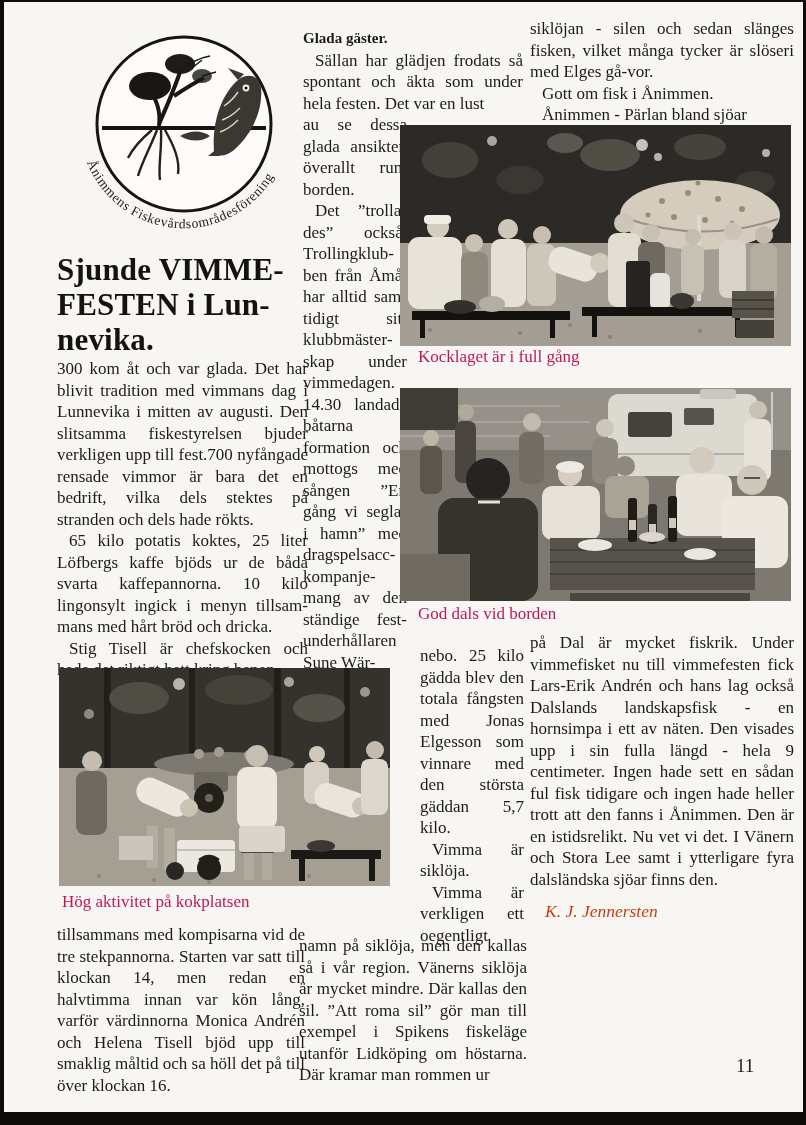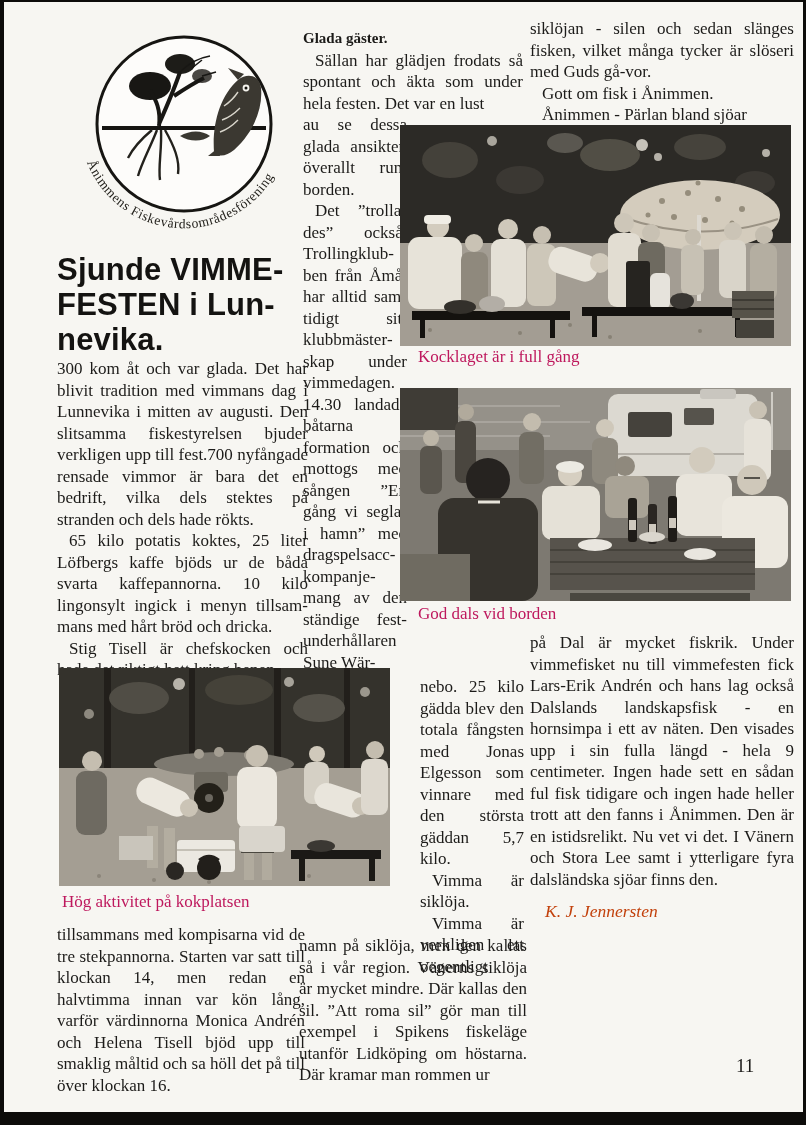--- a/index.html
+++ b/index.html
@@ -6,21 +6,21 @@
   .scan{
     position:relative;width:806px;height:1125px;background:#f7f6f2;
     font-family:"Liberation Serif",serif;color:#1c1b19;overflow:hidden;
   }
   .abs{position:absolute;}
   .edge{background:#0d0c0a;}
   .body-text{font-size:17px;line-height:21.5px;text-align:justify;}
   .body-text p{margin:0;}
   .body-text p.ind{text-indent:12px;}
   .headline{
-    font-family:Liberation Sans, sans-serif;font-weight:bold;
+    font-family:Liberation Serif, serif;font-weight:bold;
     font-size:31px;line-height:35px;letter-spacing:.2px;
     white-space:pre-line;color:#141311;
   }
   .subhead{font-weight:bold;font-size:15px;margin:0 0 1px 0;}
   .caption{font-size:17px;color:#be185d;}
   .signature{font-style:italic;font-size:17.5px;color:#c2410c;}
   .pagenum{font-size:19px;}
   .photo{background:#8d887f;box-shadow:0 0 0 1px #b9b4aa inset;}
   .photo svg{display:block;}
 </style>
@@ -79,32 +79,32 @@
   <div class="abs body-text" style="left:303px;top:28px;width:220px;">
     <p class="subhead">Glada gäster.</p>
     <p class="ind">Sällan har glädjen frodats så spontant och äkta som under hela festen. Det var en lust</p>
   </div>
 
   <div class="abs body-text" style="left:303px;top:114px;width:104px;">
     <p>au se dessa glada ansik­ten överallt runt borden.</p>
     <p class="ind">Det ”trolla­des” också. Trolling­klub­ben från Åmål har alltid sam­tidigt sitt klubb­mäster­skap under vimme­dagen. 14.30 lan­dade båtarna i formation och mottogs med sången ”En gång vi seglar i hamn” med drag­spels­acc­kompanje­mang av den ständige fest­under­hålla­ren Sune Wär-</p>
   </div>
 
-  <div class="abs body-text" style="left:420px;top:645px;width:104px;margin-top:31px;">
+  <div class="abs body-text" style="left:420px;top:645px;width:104px;">
     <p>nebo. 25 kilo gädda blev den totala fångsten med Jonas Elges­son som vinnare med den största gäddan 5,7 kilo.</p>
     <p class="ind">Vimma är siklöja.</p>
     <p class="ind">Vimma är verkligen ett oegentligt</p>
   </div>
 
   <div class="abs body-text" style="left:299px;top:935px;width:228px;">
     <p>namn på siklöja, men den kallas så i vår region. Vänerns siklöja är mycket mindre. Där kallas den sil. ”Att roma sil” gör man till exempel i Spikens fiskeläge utanför Lidköping om höstarna. Där kramar man rommen ur</p>
   </div>
 
   <div class="abs body-text" style="left:530px;top:18px;width:264px;">
-    <p>siklöjan - silen och sedan slänges fisken, vilket många tycker är slöseri med Guds gå-vor.</p>
+    <p>siklöjan - silen och sedan slänges fisken, vilket många tycker är slöseri med Elges gå-vor.</p>
     <p class="ind">Gott om fisk i Ånimmen.</p>
     <p class="ind">Ånimmen - Pärlan bland sjöar</p>
   </div>
 
   <div class="abs photo" style="left:400px;top:125px;width:391px;height:221px;">
     <svg width="391" height="221" viewBox="0 0 391 221">
       <rect width="391" height="221" fill="#a39d93"></rect>
       <rect width="391" height="118" fill="#2c2a26"></rect>
       <ellipse cx="50" cy="35" rx="28" ry="18" fill="#44413a"></ellipse>
       <ellipse cx="120" cy="55" rx="24" ry="14" fill="#3b3833"></ellipse>

